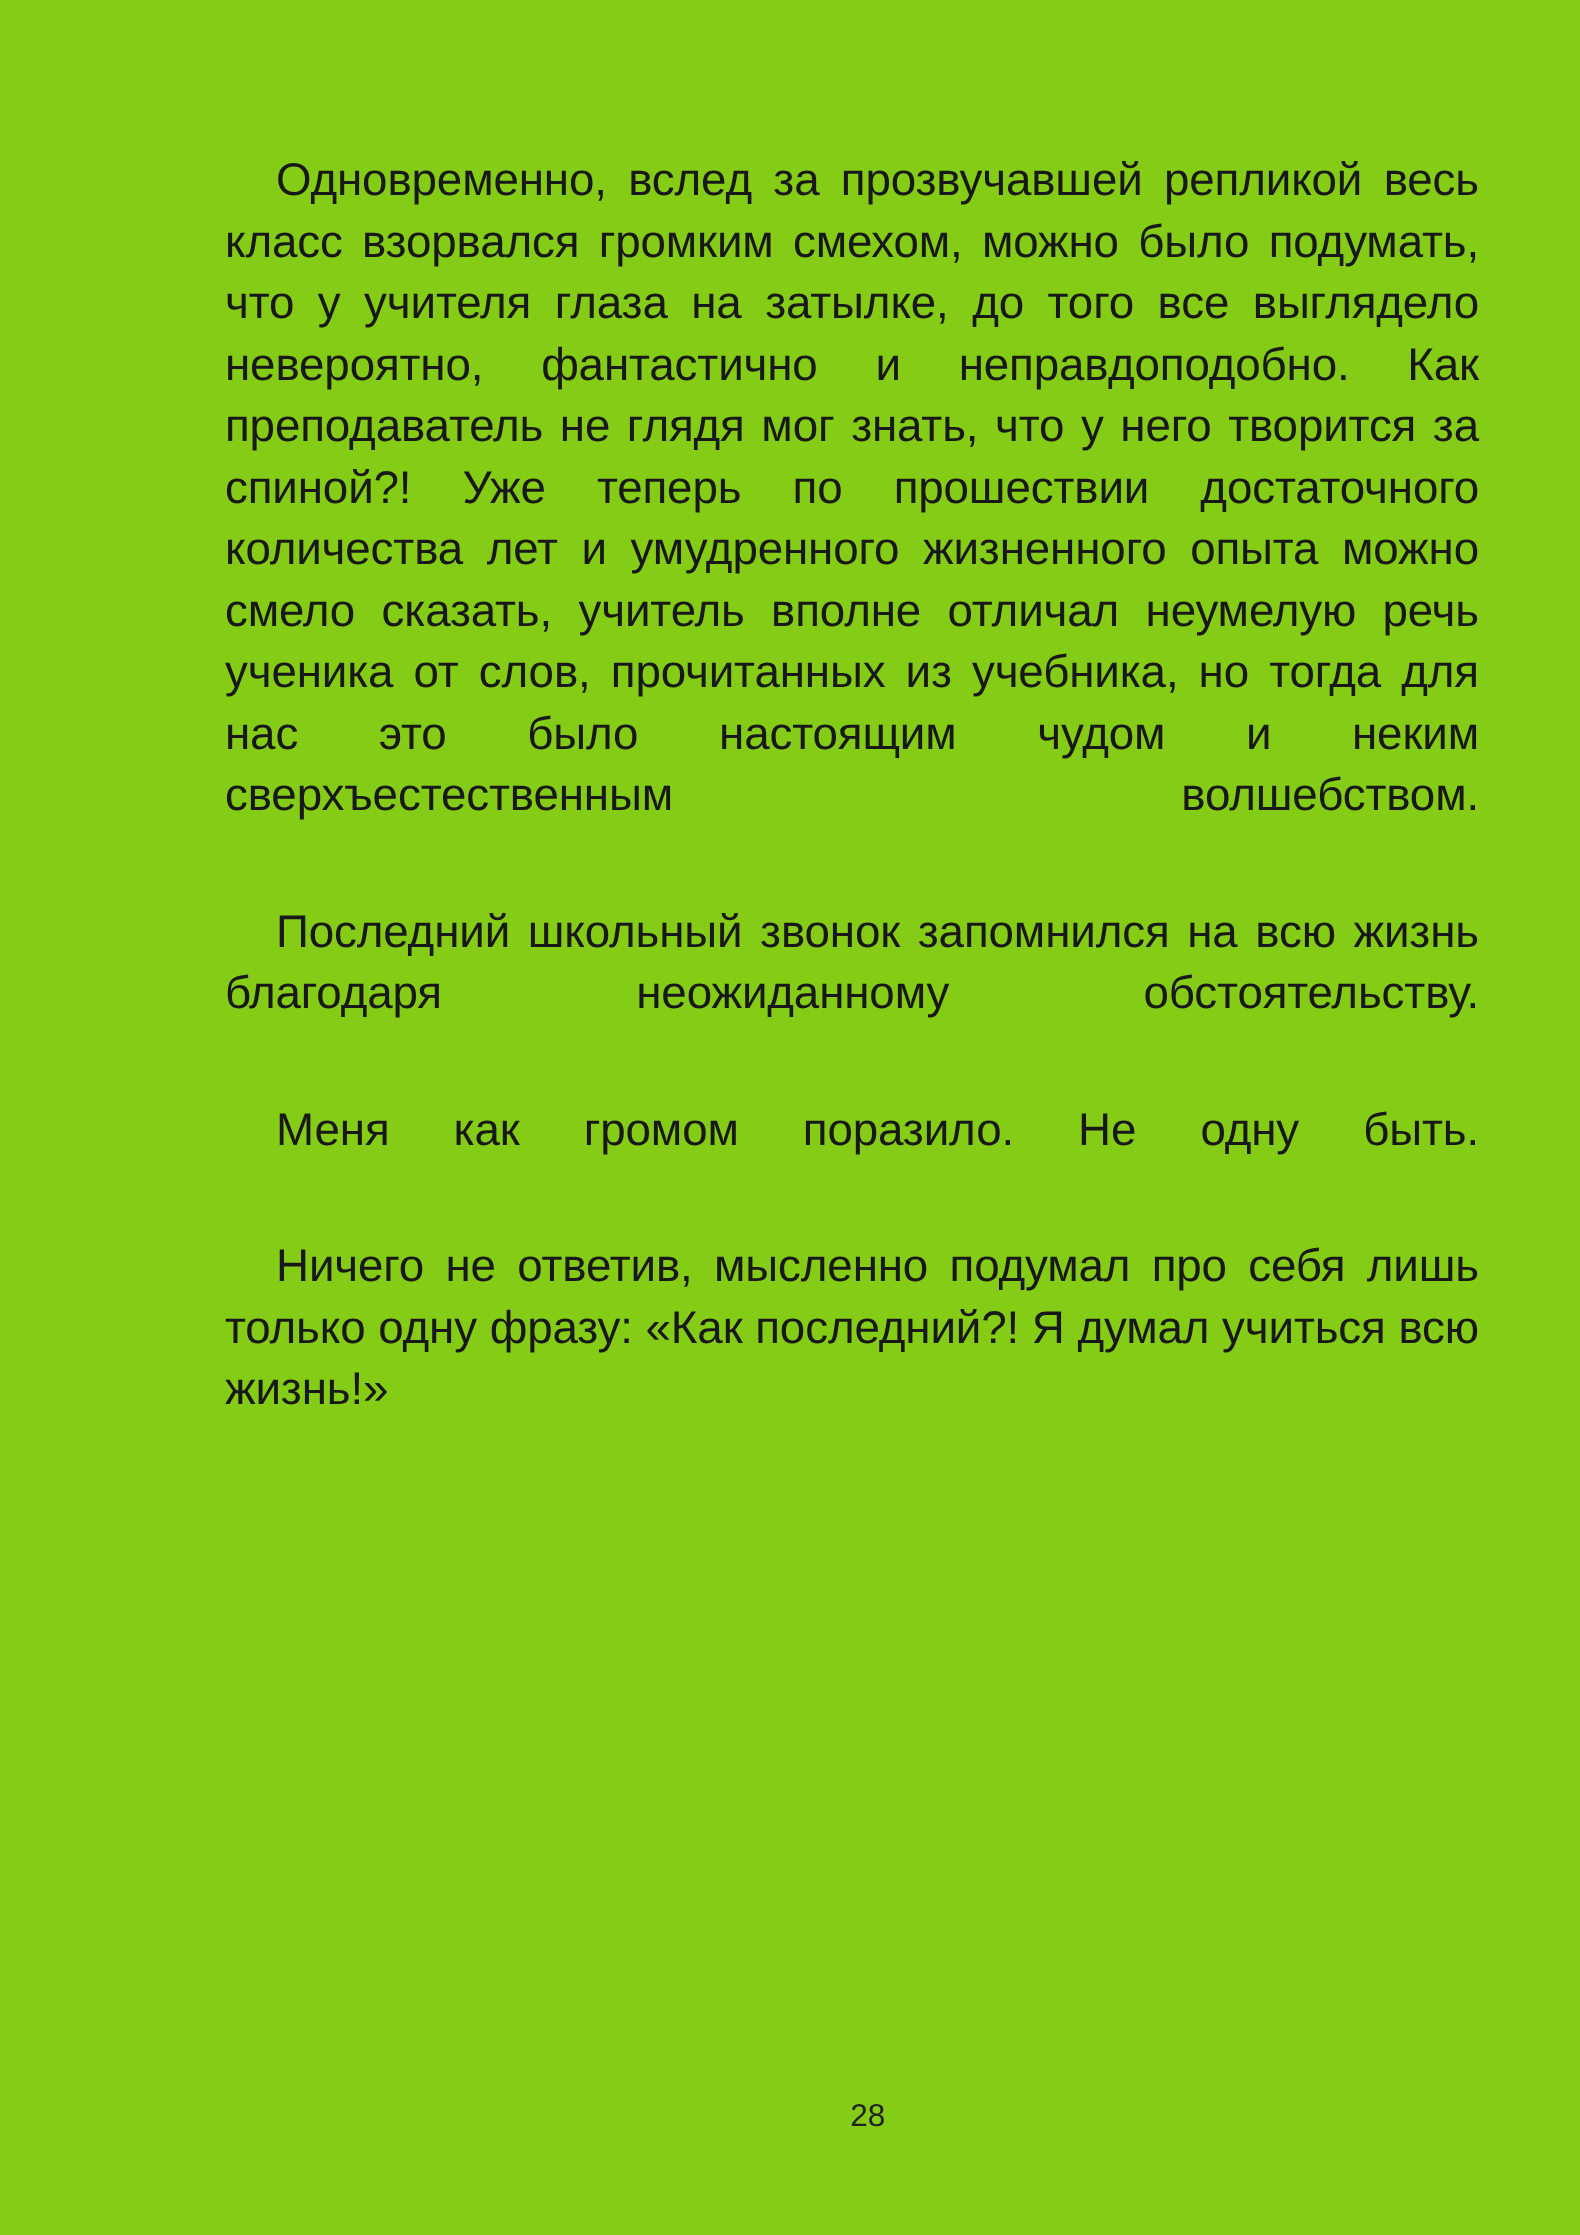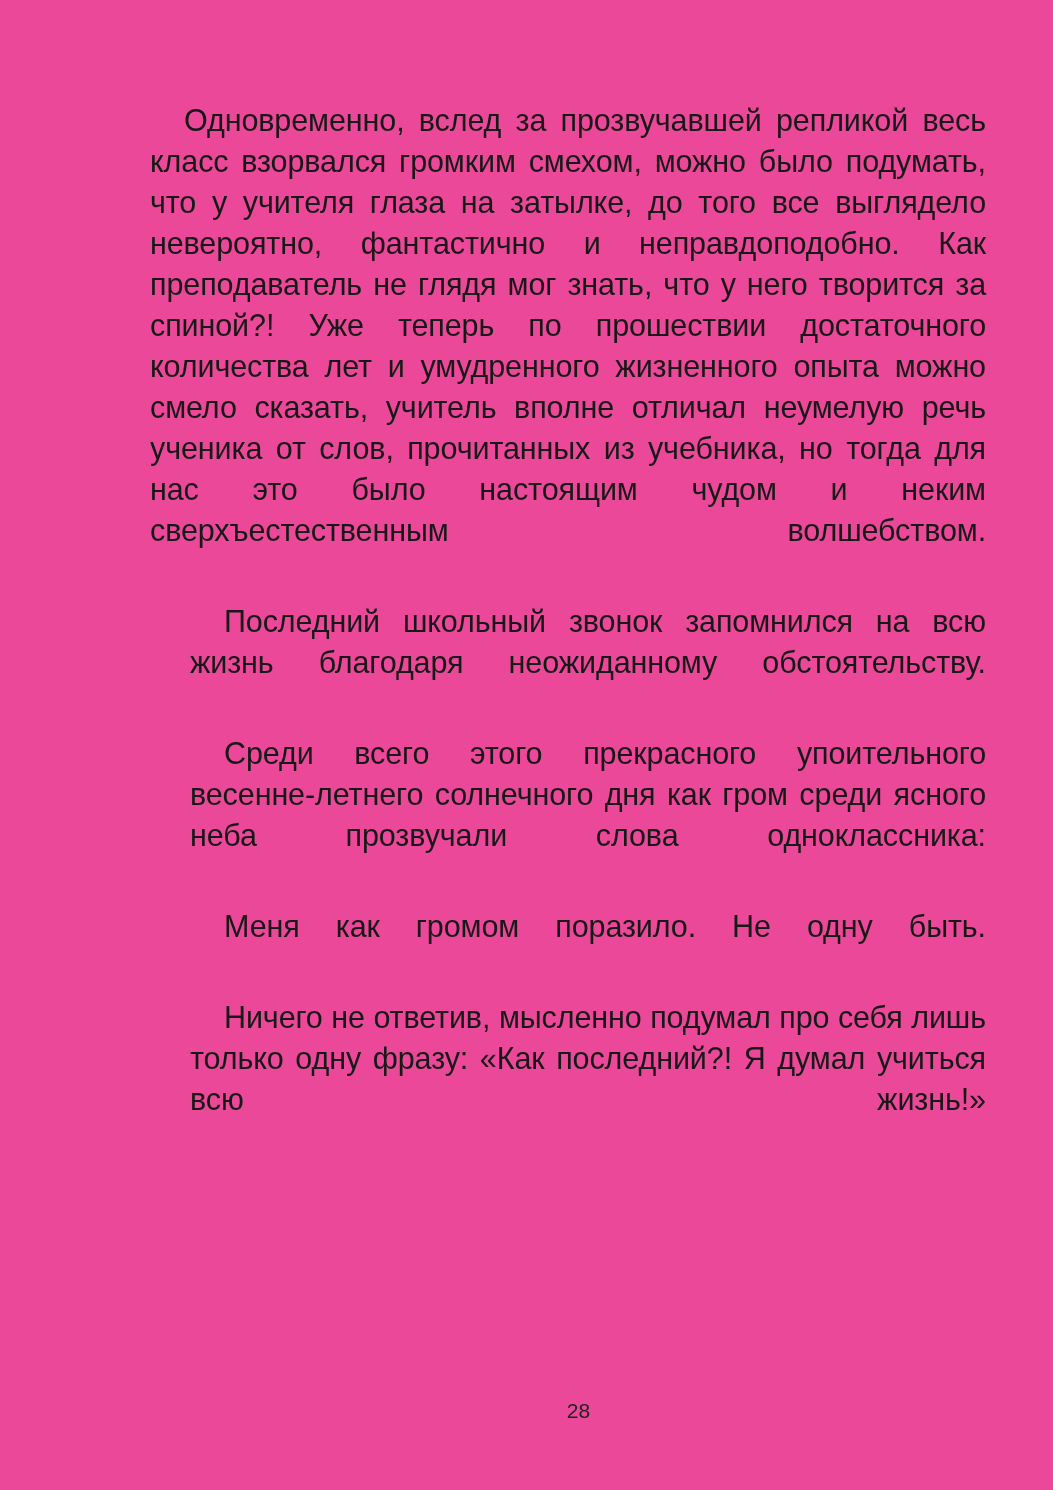--- a/index.html
+++ b/index.html
@@ -5,21 +5,21 @@
   html, body {
     margin: 0;
     padding: 0;
     background: #ffffff;
   }
 
   #page {
     position: relative;
     width: 1053px;
     height: 1490px;
-    background: #ec4899;
+    background: #84cc16;
     overflow: hidden;
     font-family: "Liberation Sans", sans-serif;
     color: #181818;
   }
 
   #text-column {
     position: absolute;
     left: 150px;
     top: 100px;
     width: 836px;
@@ -33,21 +33,20 @@
     text-justify: inter-word;
     text-indent: 34px;
     letter-spacing: -0.1px;
     word-spacing: 0px;
     hyphens: manual;
     -webkit-hyphens: manual;
   }
 
   p.para + p.para {
     margin-top: 9px;
-    margin-left: 40px;
   }
 
   
   p.para:after {
     content: "";
     display: inline-block;
     width: 100%;
   }
 
   #page-number {
@@ -69,21 +68,20 @@
 
 <div id="page">
 
   <div id="text-column">
 
     <p class="para">Одновременно, вслед за прозвучавшей репликой весь класс взорвался громким смехом, можно было подумать, что у учителя глаза на затылке, до того все выглядело невероятно, фантастично и неправдоподобно. Как преподаватель не глядя мог знать, что у него творится за спиной?! Уже теперь по прошествии достаточного количества лет и умудренного жизненного опыта можно смело сказать, учитель вполне отличал неумелую речь ученика от слов, прочитанных из учебника, но тогда для нас это было настоящим чудом и неким сверхъестественным волшебством.</p>
 
     <p class="para">Последний школьный звонок запомнился на всю жизнь благодаря неожиданному обстоятельству.</p>
 
 
-    <p class="para">Среди всего этого прекрасного упоительного весенне-летнего солнечного дня как гром среди ясного неба прозвучали слова одноклассника:</p>
 
 
     <p class="para">Меня как громом поразило. Не одну быть.</p>
 
     <p class="para">Ничего не ответив, мысленно подумал про себя лишь только одну фразу: «Как последний?! Я думал учиться всю жизнь!»</p>
 
   </div>
 
   <div id="page-number">28</div>
 

